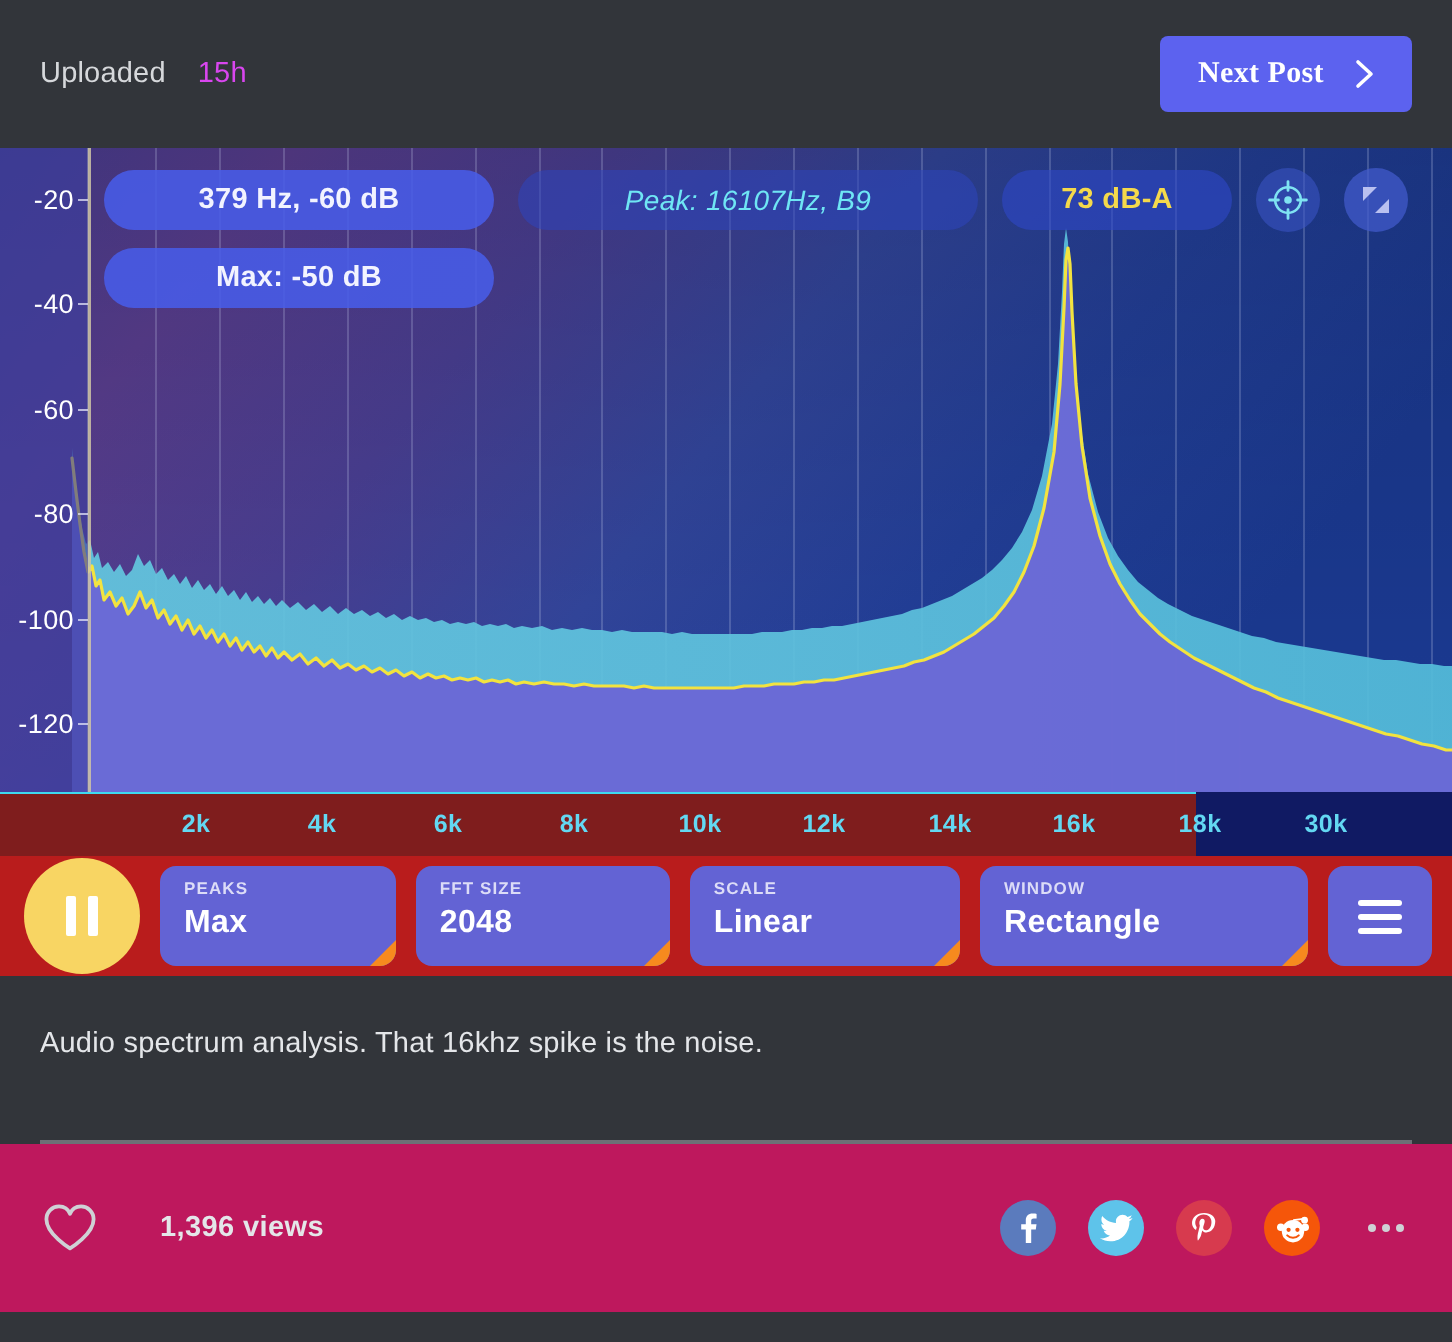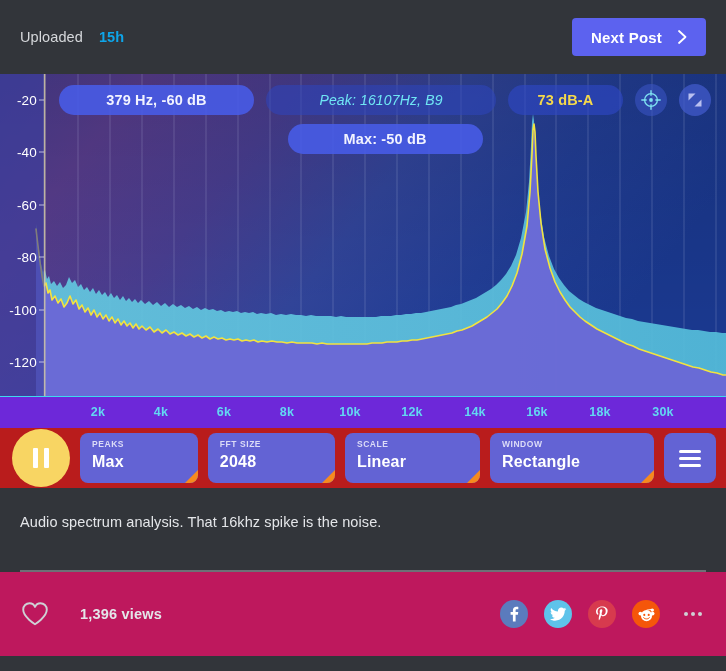--- a/index.html
+++ b/index.html
@@ -38,32 +38,32 @@
   }
   .meta {
     display: flex;
     align-items: flex-end;
     gap: 16px;
     font-size: 14.5px;
     color: #d4d6d9;
     letter-spacing: .1px;
   }
   .meta .uploaded { color: #d6d8db; }
-  .meta .age { color: #0ea5e9; font-weight: bold; }
+  .meta .age { color: #d946ef; }
   .spacer { flex: 1 1 auto; }
   .next-post {
     background: #5c62ef;
     color: #ffffff;
     border: none;
     border-radius: 4px;
     height: 38px;
     padding: 0 17px 0 19px;
     font-size: 15px;
     font-weight: bold;
-    font-family: Liberation Sans, sans-serif;
+    font-family: Liberation Serif, serif;
     display: flex;
     align-items: center;
     gap: 13px;
     cursor: pointer;
     letter-spacing: .2px;
   }
   .next-post .chev {
     display: inline-flex;
     align-items: center;
     justify-content: center;
@@ -121,21 +121,20 @@
     left: 52px;
     top: 10px;
     right: 8px;
     pointer-events: none;
   }
   .badge-row {
     display: flex;
     align-items: center;
     gap: 12px;
     margin-bottom: 8px;
-    justify-content: center;
   }
   .pill {
     border-radius: 999px;
     height: 30px;
     display: flex;
     align-items: center;
     justify-content: center;
     font-size: 14.5px;
     font-weight: bold;
     letter-spacing: .15px;
@@ -163,23 +162,23 @@
     cursor: pointer;
     flex: 0 0 auto;
   }
   .icon-btn.expand { background: rgba(66,92,205,0.72); }
 
   
   .xaxis {
     position: absolute;
     left: 0;
     top: 322px;
-    width: 726px;
+    width: 598px;
     height: 32px;
-    background: #6d28d9;
+    background: #7f1d1d;
     border-top: 1px solid #3fd9ef;
   }
   .xtick {
     position: absolute;
     top: 8px;
     transform: translateX(-50%);
     font-size: 12.5px;
     font-weight: bold;
     color: #63d8f2;
     letter-spacing: .2px;

